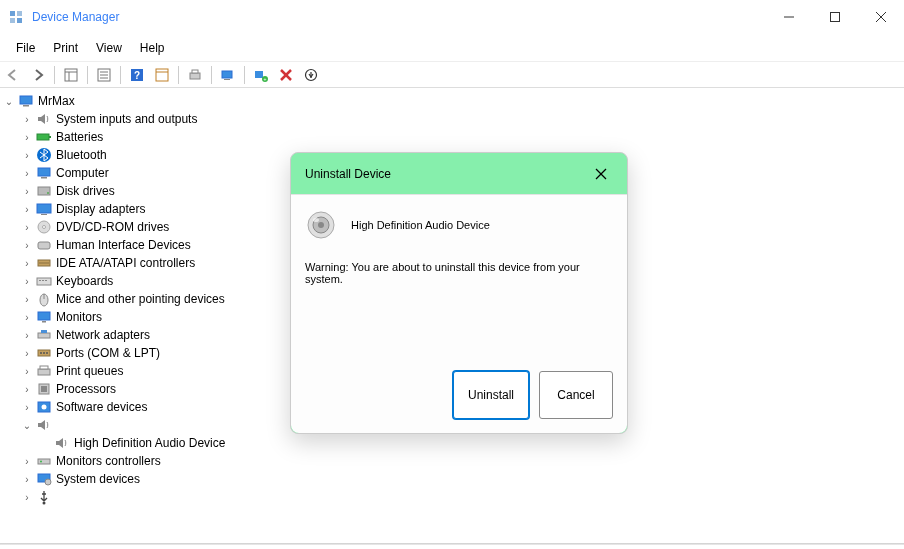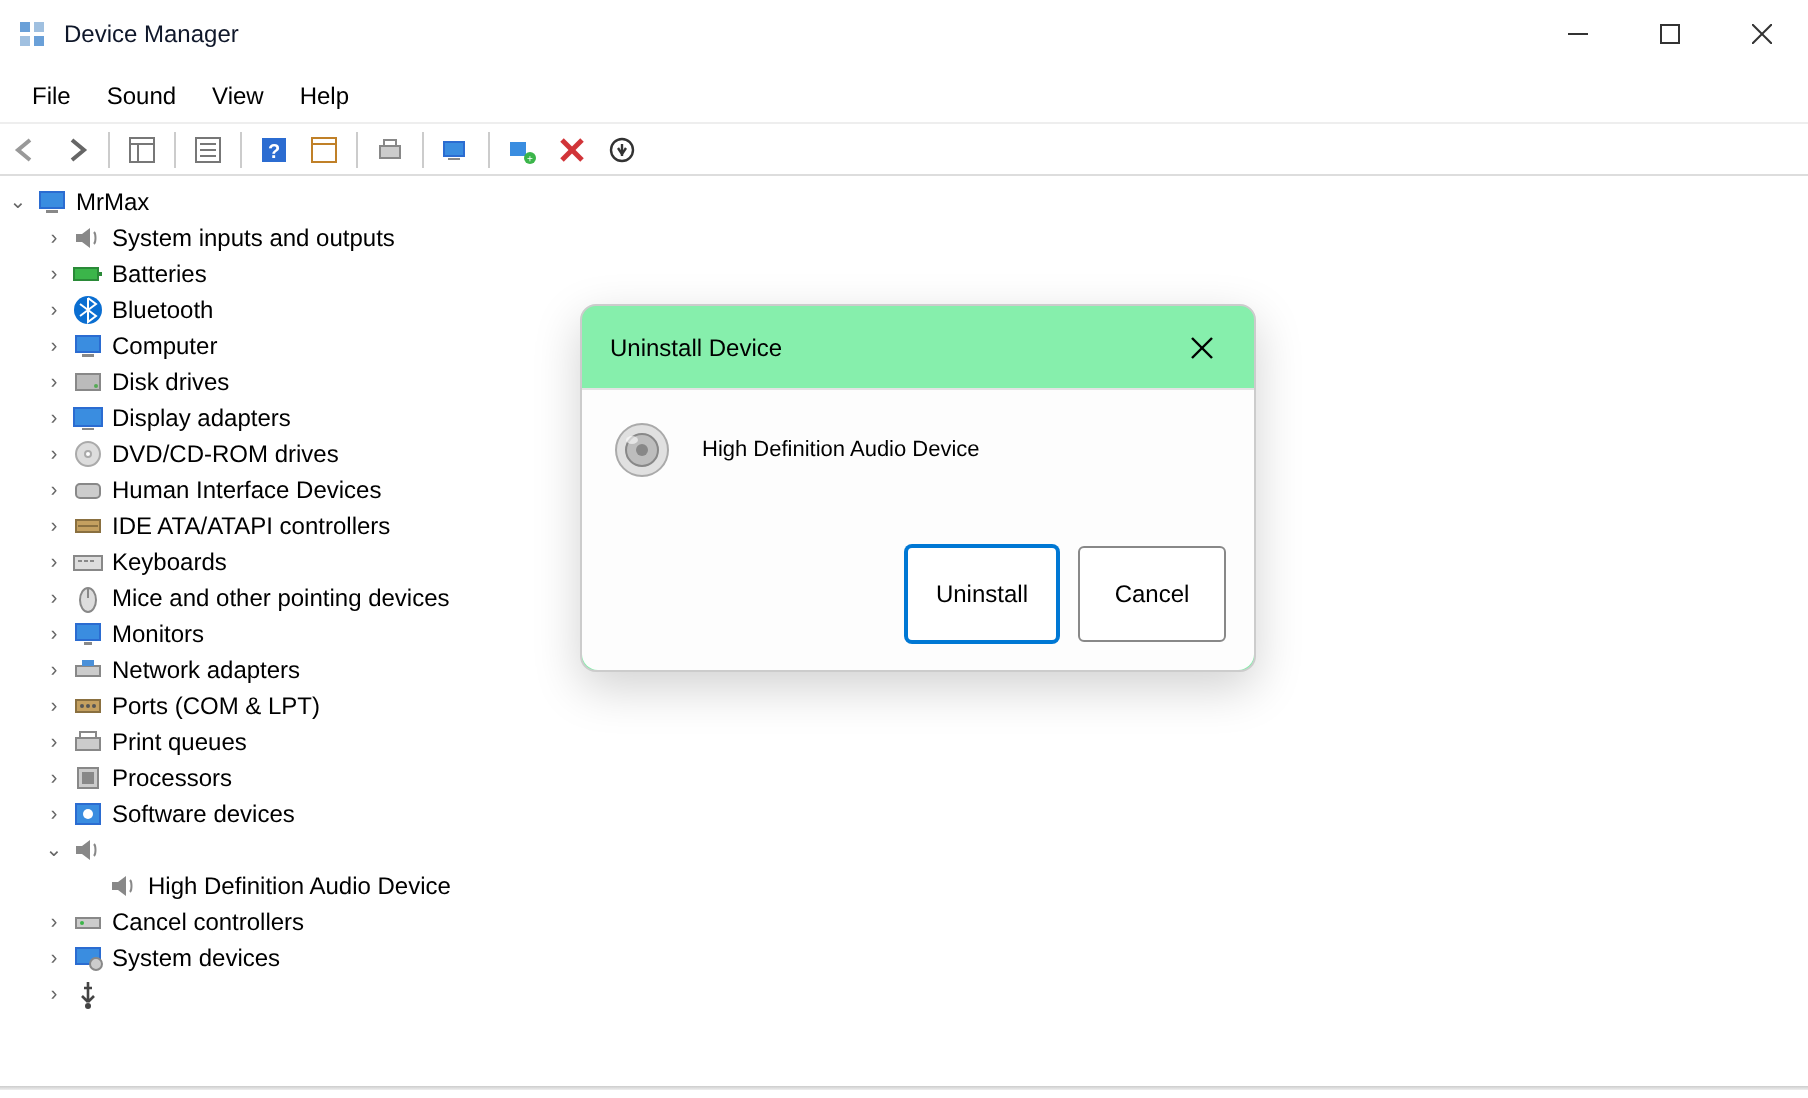--- a/index.html
+++ b/index.html
@@ -18,21 +18,21 @@
   display: flex;
   align-items: center;
   padding-left: 8px;
   background: #fff;
 }
 .titlebar .app-icon {
   width: 16px; height: 16px;
   margin-right: 8px;
   display: inline-flex; align-items: center; justify-content: center;
 }
-.titlebar .title { font-size: 12px; color: #0f172a; }
+.titlebar .title { font-size: 12px; color: #3b82f6; }
 .win-controls {
   margin-left: auto;
   display: flex;
 }
 .win-controls .wc {
   width: 46px; height: 32px;
   display: flex; align-items: center; justify-content: center;
   color: #555;
 }
 .wc svg { width: 10px; height: 10px; }
@@ -196,21 +196,21 @@
         <svg viewBox="0 0 10 10">
           <line x1="0" y1="0" x2="10" y2="10" stroke="#333" stroke-width="1"></line>
           <line x1="10" y1="0" x2="0" y2="10" stroke="#333" stroke-width="1"></line>
         </svg>
       </div>
   </div>
 </div>
 
 <div class="menubar">
   <div class="menu-item">File</div>
-  <div class="menu-item">Sound</div>
+  <div class="menu-item">Print</div>
   <div class="menu-item">View</div>
   <div class="menu-item">Help</div>
 </div>
 
 <div class="toolbar">
   <div class="tb-btn">
       <svg width="14" height="14" viewBox="0 0 14 14">
         <path d="M9 2 L3 7 L9 12" fill="none" stroke="#999" stroke-width="2"></path>
       </svg>
     </div>
@@ -514,21 +514,21 @@
       </div>
       <div class="tree-node">
         <span class="spacer" style="width:18px"></span>
         <span class="expander">›</span>
         <span class="node-icon">
           <svg width="16" height="16" viewBox="0 0 16 16">
             <rect x="2" y="6" width="12" height="5" fill="#ccc" stroke="#888"></rect>
             <circle cx="5" cy="8.5" r="1" fill="#3bb54a"></circle>
           </svg>
         </span>
-        <span class="label">Cancel controllers</span>
+        <span class="label">Monitors controllers</span>
       </div>
       <div class="tree-node">
         <span class="spacer" style="width:18px"></span>
         <span class="expander">›</span>
         <span class="node-icon">
           <svg width="16" height="16" viewBox="0 0 16 16">
             <rect x="2" y="3" width="12" height="8" fill="#3a8de0" stroke="#2b6cd1"></rect>
             <circle cx="12" cy="11" r="3" fill="#ccc" stroke="#888"></circle>
           </svg>
         </span>
@@ -563,20 +563,21 @@
         <span class="dlg-icon">
           <svg width="32" height="32" viewBox="0 0 32 32">
             <circle cx="16" cy="16" r="13" fill="#e0e0e0" stroke="#aaa" stroke-width="1"></circle>
             <circle cx="16" cy="16" r="8" fill="#bdbdbd" stroke="#888"></circle>
             <circle cx="16" cy="16" r="3" fill="#888"></circle>
             <ellipse cx="11" cy="11" rx="3" ry="2" fill="#fff" opacity="0.6"></ellipse>
           </svg>
         </span>
         <span style="font-size:11px">High Definition Audio Device</span>
       </div>
+      <div class="dlg-warning">Warning: You are about to uninstall this device from your system.</div>
     </div>
     <div class="dialog-buttons">
       <button class="dlg-btn default">Uninstall</button>
       <button class="dlg-btn">Cancel</button>
     </div>
   </div>
 </div>
 
 <div class="bottom-border"></div>
 

